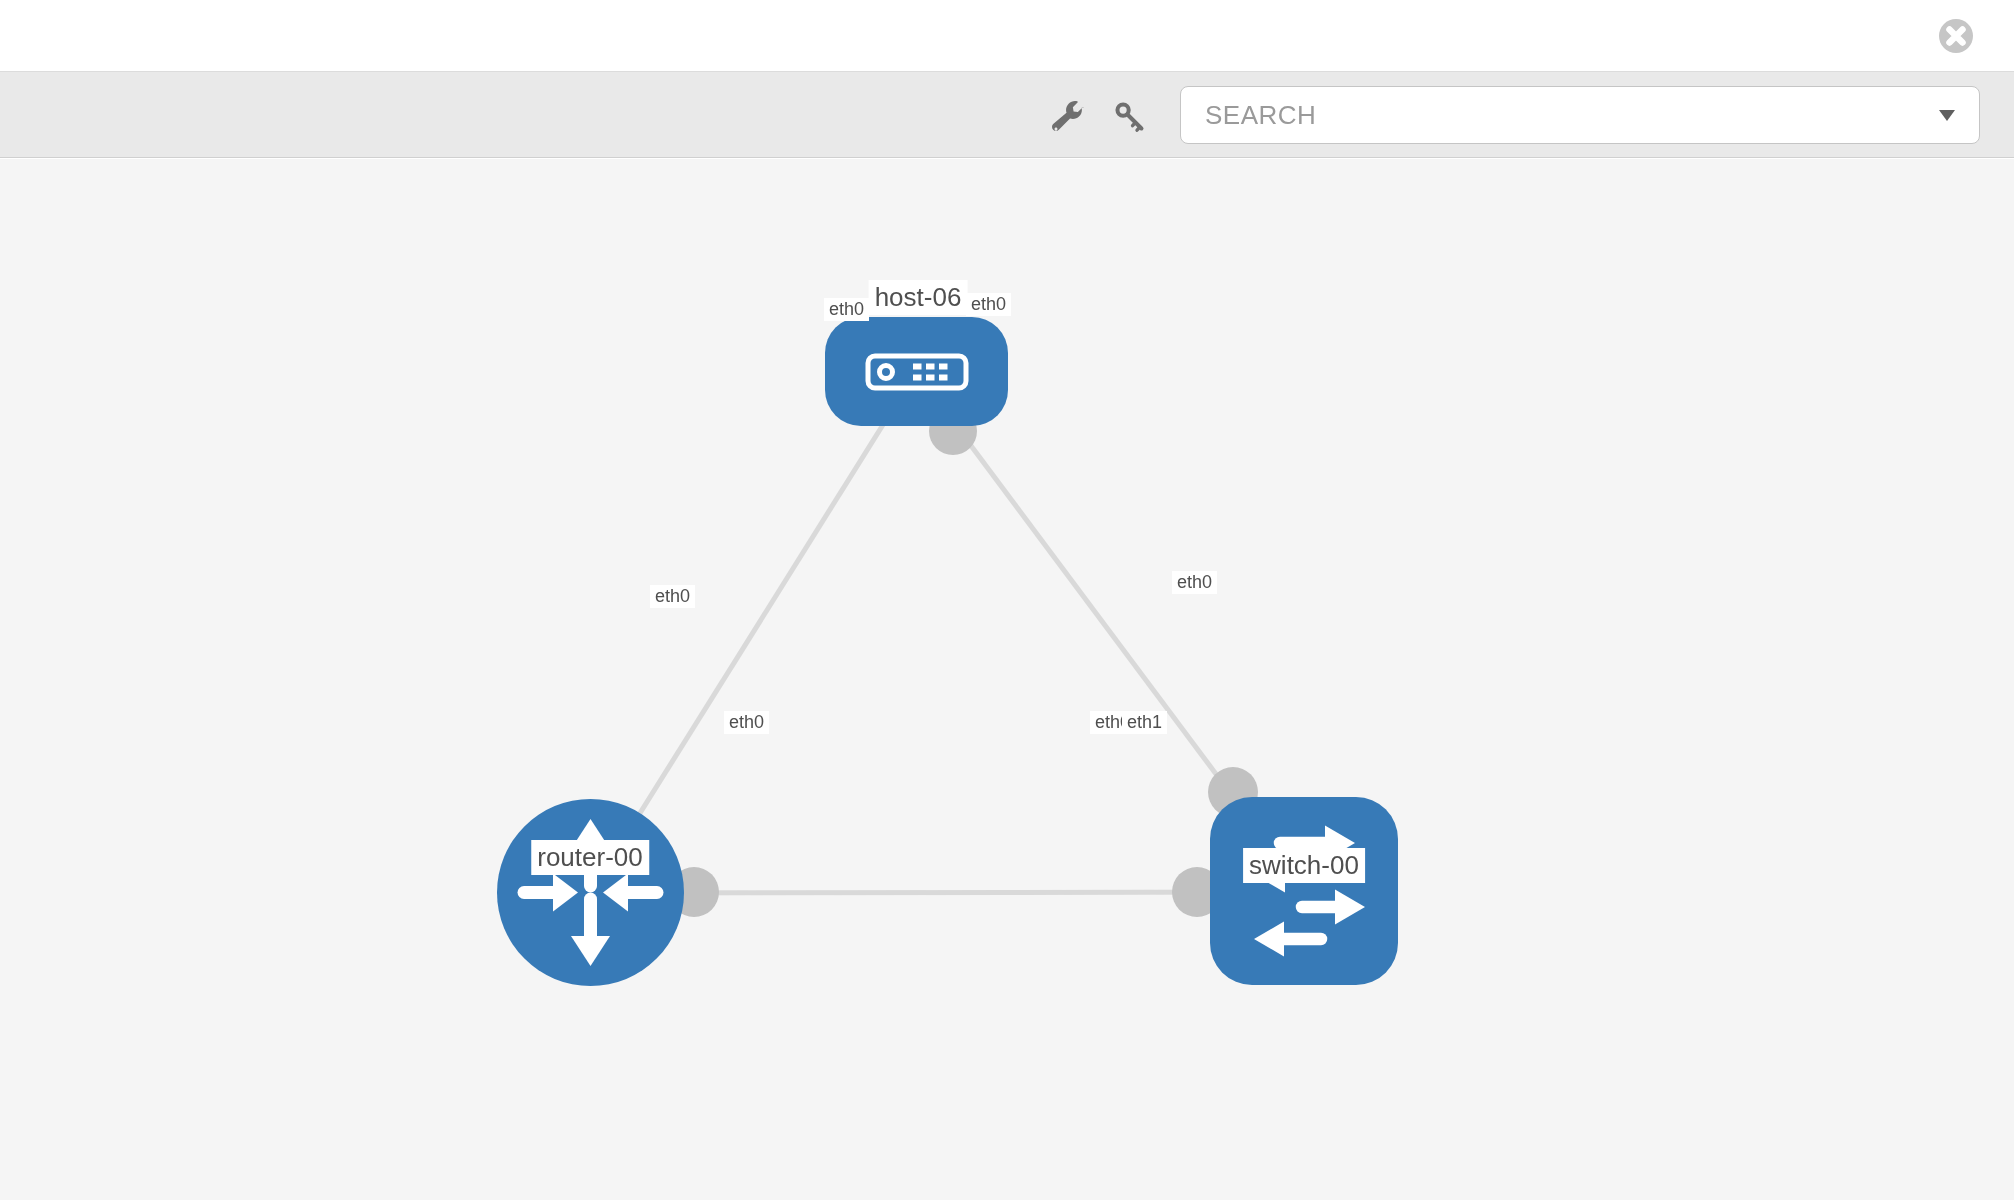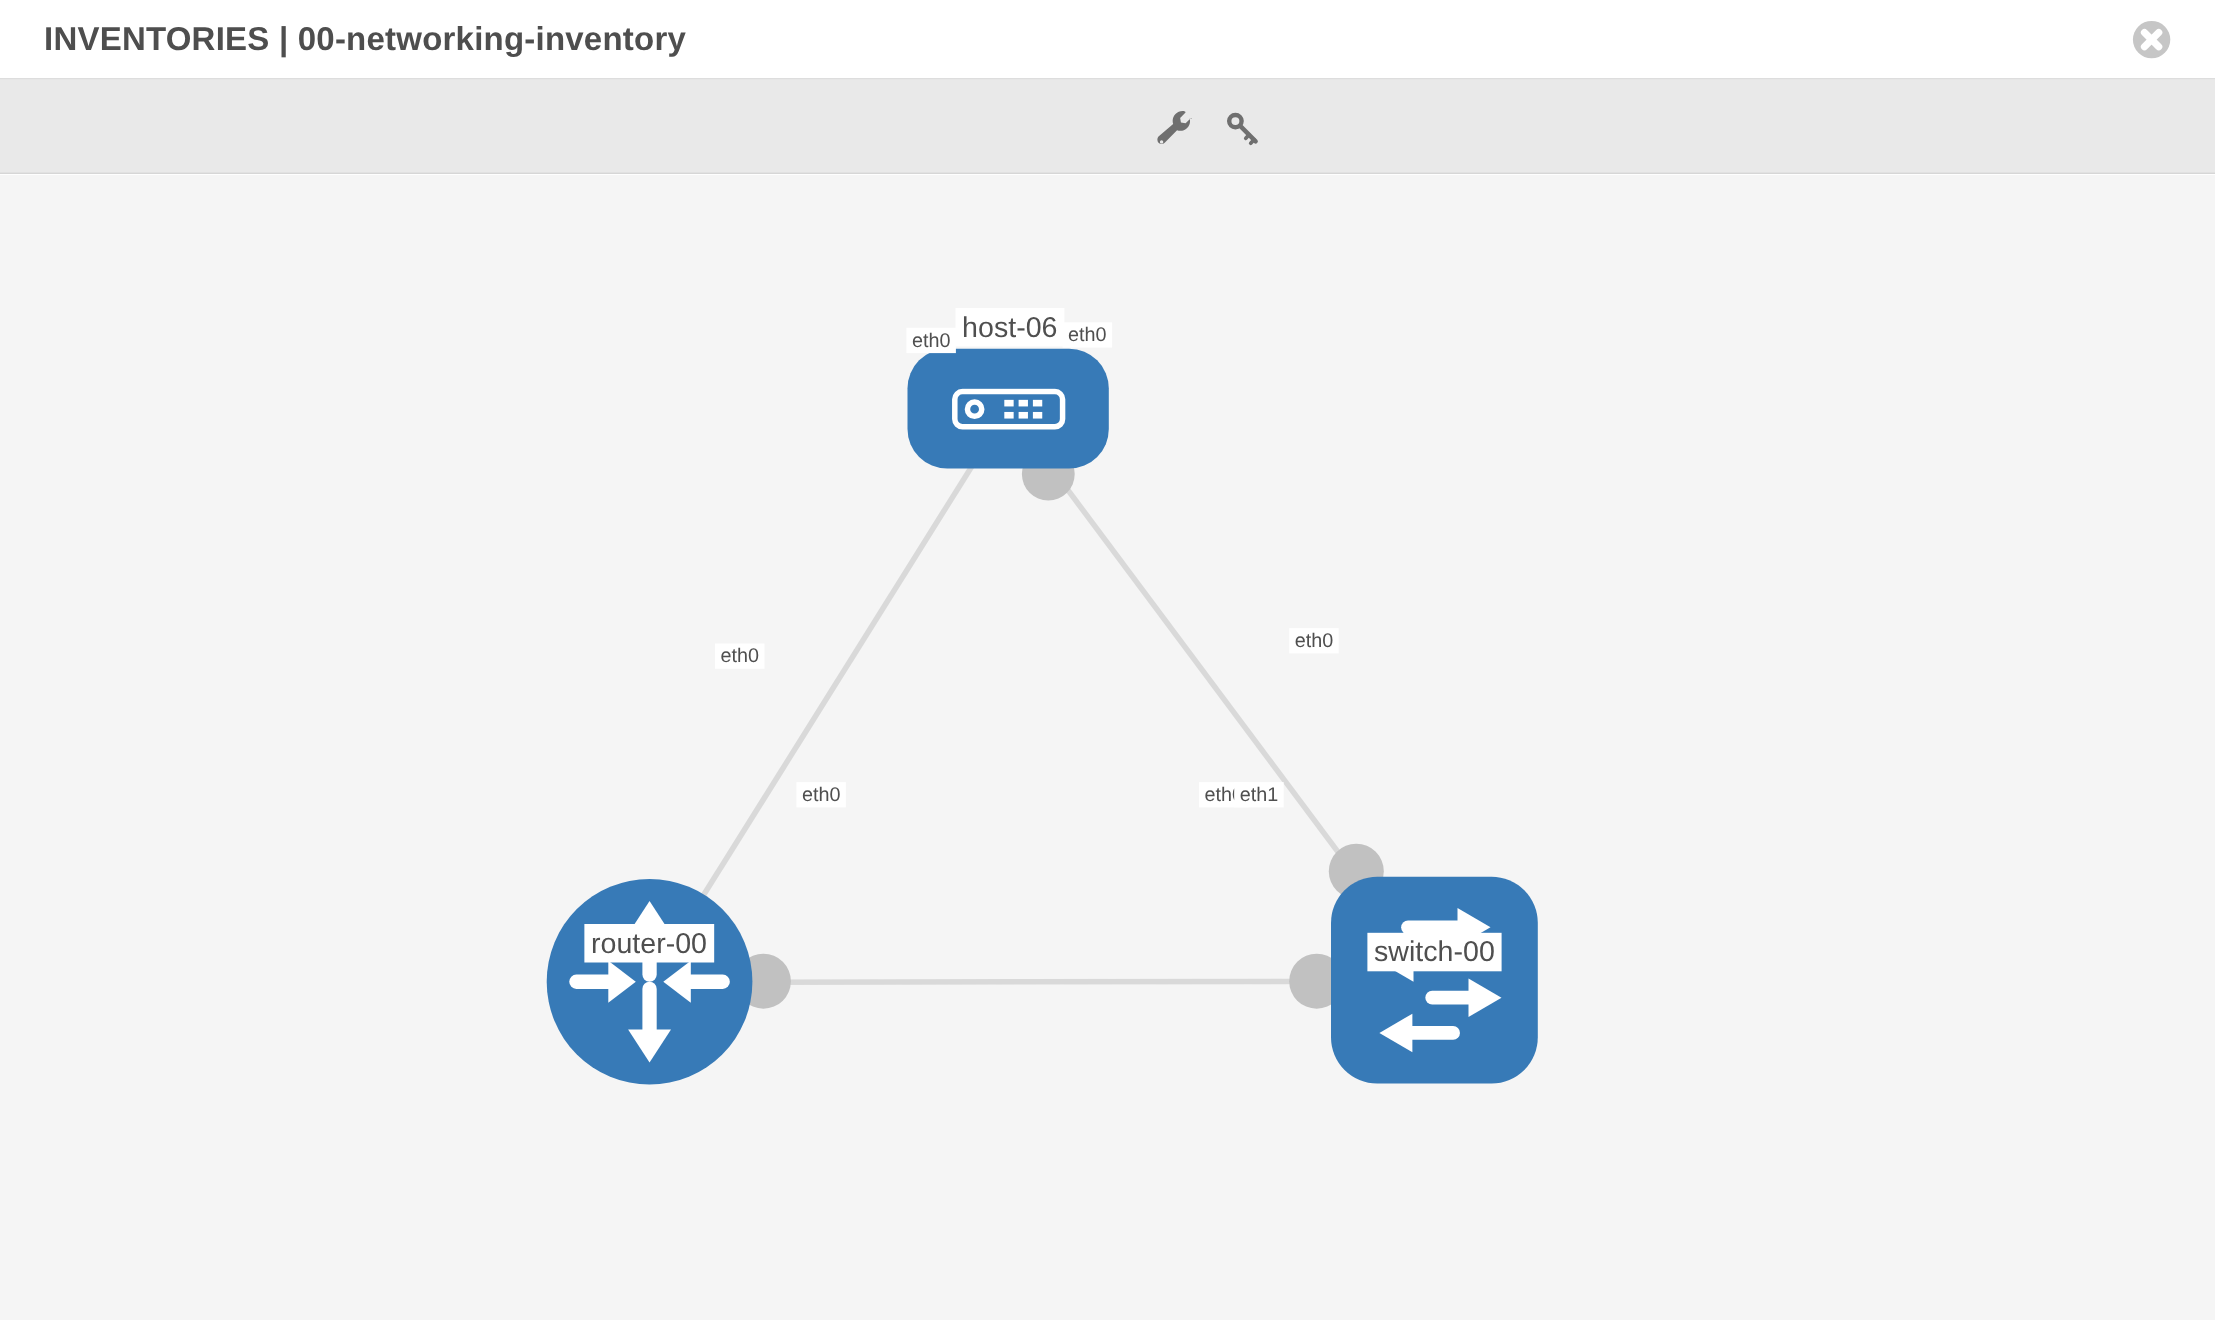--- a/index.html
+++ b/index.html
@@ -107,21 +107,20 @@
   .if-mid-left     { left: 724px;  top: 552px; }
   .if-mid-back     { left: 1090px; top: 552px; }
   .if-mid-front    { left: 1122px; top: 552px; z-index: 5; }
 
   .icon-svg-stroke { stroke: #6f6f6f; fill: none; }
 </style>
 </head>
 <body>
 
 <div class="header">
-  <div class="page-title">INVENTORIES | 00-networking-inventory</div>
   <div class="close-btn">
     <svg width="36" height="36" viewBox="0 0 36 36">
       <circle cx="18" cy="18" r="17" fill="#c6c6c6"></circle>
       <path d="M11.5 11.5 L24.5 24.5 M24.5 11.5 L11.5 24.5" stroke="#ffffff" stroke-width="6.5" stroke-linecap="round"></path>
     </svg>
   </div>
 </div>
 
 <div class="toolbar">
 
@@ -132,20 +131,24 @@
   </div>
 
   <div class="tool-btn key-btn">
     <svg width="34" height="34" viewBox="0 0 32 32">
       <circle class="icon-svg-stroke" cx="9.5" cy="9.5" r="5.3" stroke-width="3.8"></circle>
       <path class="icon-svg-stroke" d="M13.6 13.6 L26.8 26.8" stroke-width="3.8" stroke-linecap="round"></path>
       <path class="icon-svg-stroke" d="M21.2 21.2 L18.4 24.2 M25.4 25.4 L22.6 28.4" stroke-width="3.2" stroke-linecap="round"></path>
     </svg>
   </div>
 
+  <div class="dropdown search-dd">
+    <span class="dd-label">SEARCH</span>
+    <span class="caret"></span>
+  </div>
 </div>
 
 <div class="canvas">
 
   <svg class="links-layer" width="2014" height="1041">
     <line class="link-line" x1="916" y1="213" x2="590" y2="734"></line>
     <line class="link-line" x1="916" y1="213" x2="1304" y2="733"></line>
     <line class="link-line" x1="590" y1="734" x2="1304" y2="733"></line>
     <circle class="connector" cx="953" cy="272" r="24"></circle>
     <circle class="connector" cx="694" cy="733" r="25"></circle>

